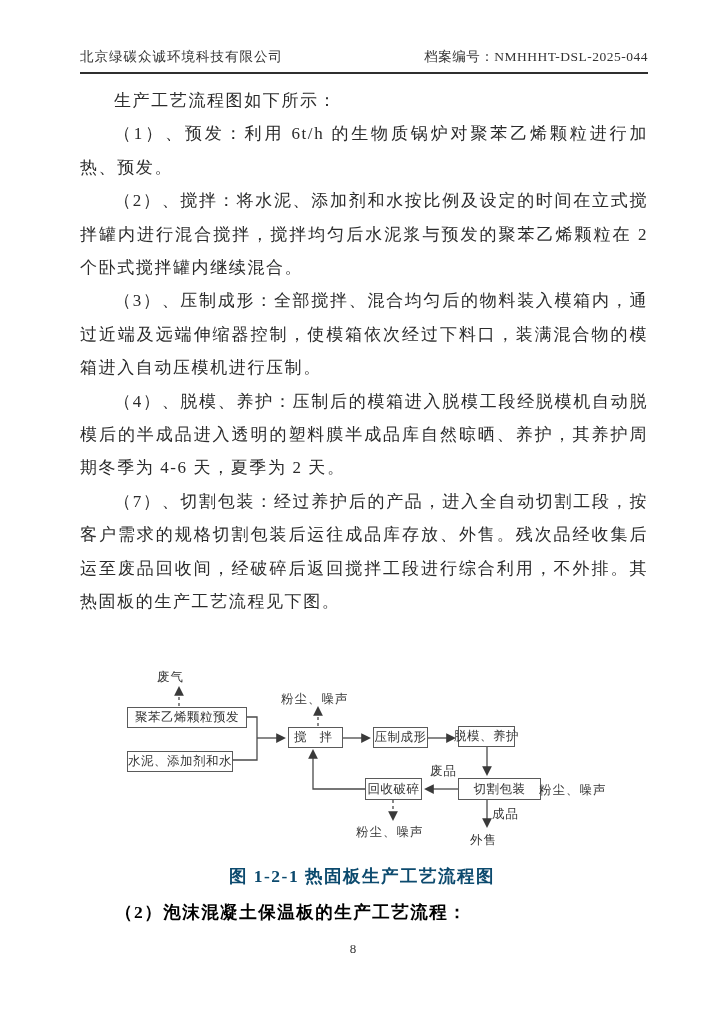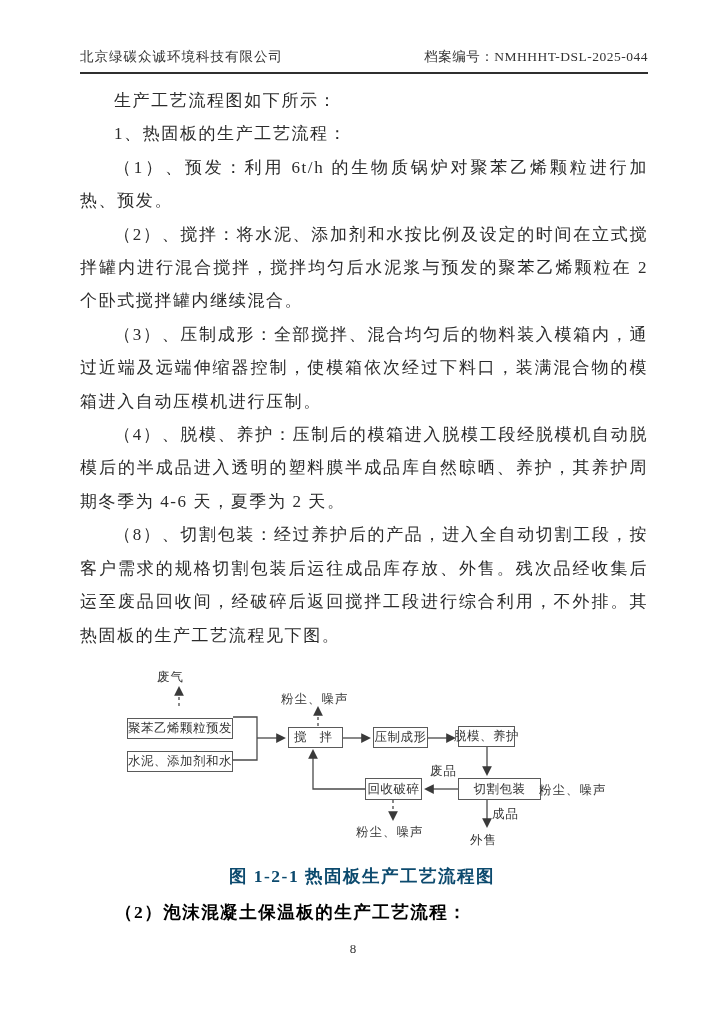--- a/index.html
+++ b/index.html
@@ -110,26 +110,25 @@
 
 <div class="page">
 
   <div class="header">
     <span>北京绿碳众诚环境科技有限公司</span>
     <span class="doc-no"><span>档案编号：</span><span>NMHHHT-DSL-2025-044</span></span>
   </div>
 
   <div class="body-text">
     <p>生产工艺流程图如下所示：</p>
-    <p>1、热固板的生产工艺流程：</p>
     <p>（1）、预发：利用 6t/h 的生物质锅炉对聚苯乙烯颗粒进行加热、预发。</p>
     <p>（2）、搅拌：将水泥、添加剂和水按比例及设定的时间在立式搅拌罐内进行混合搅拌，搅拌均匀后水泥浆与预发的聚苯乙烯颗粒在 2 个卧式搅拌罐内继续混合。</p>
     <p>（3）、压制成形：全部搅拌、混合均匀后的物料装入模箱内，通过近端及远端伸缩器控制，使模箱依次经过下料口，装满混合物的模箱进入自动压模机进行压制。</p>
     <p>（4）、脱模、养护：压制后的模箱进入脱模工段经脱模机自动脱模后的半成品进入透明的塑料膜半成品库自然晾晒、养护，其养护周期冬季为 4-6 天，夏季为 2 天。</p>
-    <p>（8）、切割包装：经过养护后的产品，进入全自动切割工段，按客户需求的规格切割包装后运往成品库存放、外售。残次品经收集后运至废品回收间，经破碎后返回搅拌工段进行综合利用，不外排。其热固板的生产工艺流程见下图。</p>
+    <p>（7）、切割包装：经过养护后的产品，进入全自动切割工段，按客户需求的规格切割包装后运往成品库存放、外售。残次品经收集后运至废品回收间，经破碎后返回搅拌工段进行综合利用，不外排。其热固板的生产工艺流程见下图。</p>
   </div>
 
   <div class="flowchart">
     <svg width="724" height="200" viewBox="0 0 724 200">
       <defs>
         <marker id="arr" viewBox="0 0 10 10" refX="8" refY="5" markerWidth="7.5" markerHeight="7.5" orient="auto-start-reverse">
           <path d="M0,0 L10,5 L0,10 z" fill="#3a3a3a"></path>
         </marker>
       </defs>
       <g stroke="#4a4a4a" stroke-width="1.3" fill="none">
@@ -153,21 +152,21 @@
         <polyline points="365,131 313,131 313,93" marker-end="url(#arr)"></polyline>
 
         <line x1="393" y1="142" x2="393" y2="161" stroke-dasharray="3,3" marker-end="url(#arr)"></line>
 
         <line x1="517" y1="131" x2="533" y2="131" stroke-dasharray="3,3" marker-end="url(#arr)"></line>
 
         <line x1="487" y1="142" x2="487" y2="168" marker-end="url(#arr)"></line>
       </g>
     </svg>
 
-    <div class="fc-box" style="left:127px; top:60px; width:106px; height:21px;">聚苯乙烯颗粒预发</div>
+    <div class="fc-box" style="left:127px; top:49px; width:120px; height:21px;">聚苯乙烯颗粒预发</div>
     <div class="fc-box" style="left:127px; top:93px; width:106px; height:21px;">水泥、添加剂和水</div>
     <div class="fc-box" style="left:288px; top:69px; width:55px; height:21px; letter-spacing:5px;">搅 拌</div>
     <div class="fc-box" style="left:373px; top:69px; width:55px; height:21px;">压制成形</div>
     <div class="fc-box" style="left:458px; top:68px; width:57px; height:21px;">脱模、养护</div>
     <div class="fc-box" style="left:458px; top:120px; width:83px; height:22px;">切割包装</div>
     <div class="fc-box" style="left:365px; top:120px; width:57px; height:22px;">回收破碎</div>
 
     <div class="fc-label" style="left:157px; top:11px;">废气</div>
     <div class="fc-label" style="left:281px; top:33px;">粉尘、噪声</div>
     <div class="fc-label" style="left:430px; top:105px;">废品</div>

